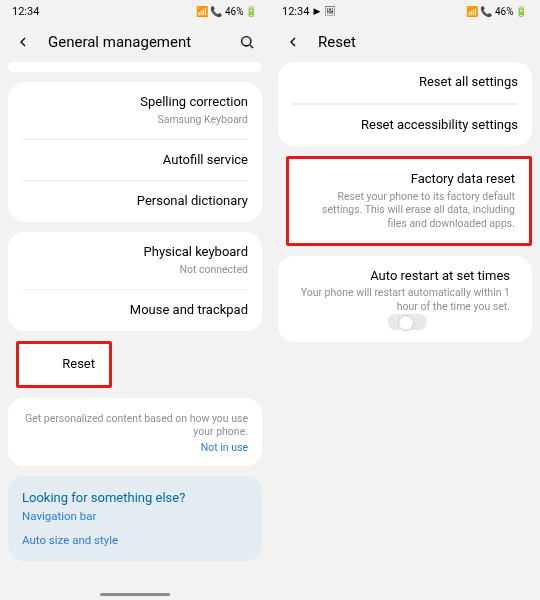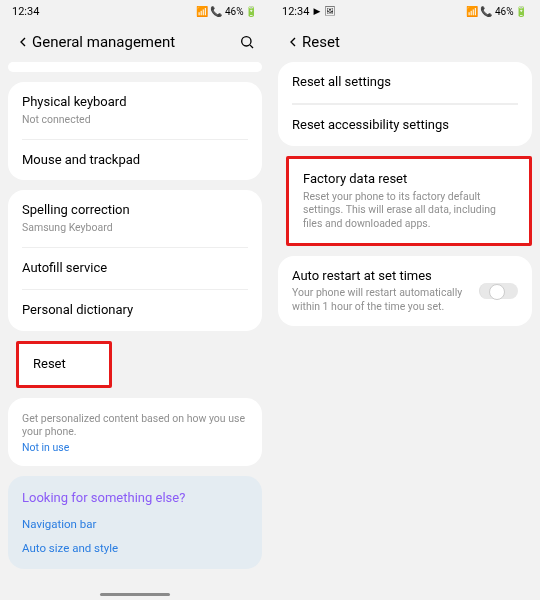--- a/index.html
+++ b/index.html
@@ -28,21 +28,21 @@
       font-size: 11px;
       color: #000;
     }
     .status-left { display: flex; align-items: center; gap: 4px; }
     .status-right { display: flex; align-items: center; gap: 2px; font-size: 10px; }
     .header {
       height: 40px;
       display: flex;
       align-items: center;
       padding: 0 14px;
-      gap: 0;
+      gap: 16px;
     }
     .back-arrow {
       width: 18px;
       height: 18px;
       display: flex;
       align-items: center;
       justify-content: center;
       font-size: 18px;
       color: #000;
     }
@@ -71,20 +71,21 @@
     }
     .card-blue {
       background: #e4ecf2;
       border-radius: 16px;
       margin-bottom: 10px;
       padding: 14px;
     }
     .item {
       padding: 12px 14px;
       position: relative;
+      text-align: right;
     }
     .item-title {
       font-size: 13px;
       color: #000;
       line-height: 1.3;
     }
     .item-sub {
       font-size: 10.5px;
       color: #909090;
       margin-top: 2px;
@@ -102,20 +103,21 @@
     }
     .highlight-red {
       border: 3px solid #e61919;
       border-radius: 2px;
       margin-left: 8px;
     }
     .toggle-row {
       display: flex;
       align-items: center;
       justify-content: space-between;
+      flex-direction: column;
     }
     .toggle-row .text-col { flex: 1; padding-right: 8px; }
     .toggle {
       width: 30px;
       height: 16px;
       background: #e8e8e8;
       border-radius: 10px;
       position: relative;
       border-left: 1px solid #ddd;
       padding-left: 8px;
@@ -128,22 +130,22 @@
       width: 14px;
       height: 14px;
       background: #fff;
       border-radius: 50%;
       top: 1px;
       left: 9px;
       border: 1px solid #ccc;
     }
     .suggest-title {
       font-size: 13px;
-      color: #8b5cf6;
-      margin-bottom: 12px;
+      color: #0369a1;
+      margin-bottom: 4px;
     }
     .suggest-link {
       font-size: 11.5px;
       color: #2a7de1;
       margin-bottom: 10px;
       display: block;
     }
     .home-indicator {
       position: absolute;
       bottom: 4px;
@@ -190,41 +192,41 @@
           <line x1="21" y1="21" x2="16.65" y2="16.65"></line>
         </svg>
     </div>
   </div>
 
   <div class="content">
     <div class="tiny-spacer-card"></div>
 
     <div class="card">
       <div class="item">
+        <div class="item-title">Spelling correction</div>
+        <div class="item-sub">Samsung Keyboard</div>
+      </div>
+      <div class="divider"></div>
+      <div class="item">
+        <div class="item-title">Autofill service</div>
+      </div>
+      <div class="divider"></div>
+      <div class="item">
+        <div class="item-title">Personal dictionary</div>
+      </div>
+    </div>
+
+    <div class="card">
+      <div class="item">
         <div class="item-title">Physical keyboard</div>
         <div class="item-sub">Not connected</div>
       </div>
       <div class="divider"></div>
       <div class="item">
         <div class="item-title">Mouse and trackpad</div>
-      </div>
-    </div>
-
-    <div class="card">
-      <div class="item">
-        <div class="item-title">Spelling correction</div>
-        <div class="item-sub">Samsung Keyboard</div>
-      </div>
-      <div class="divider"></div>
-      <div class="item">
-        <div class="item-title">Autofill service</div>
-      </div>
-      <div class="divider"></div>
-      <div class="item">
-        <div class="item-title">Personal dictionary</div>
       </div>
     </div>
 
     <div class="card highlight-red" style="width:96px;border-radius:2px;">
       <div class="item">
         <div class="item-title">Reset</div>
       </div>
     </div>
 
     <div class="card">

